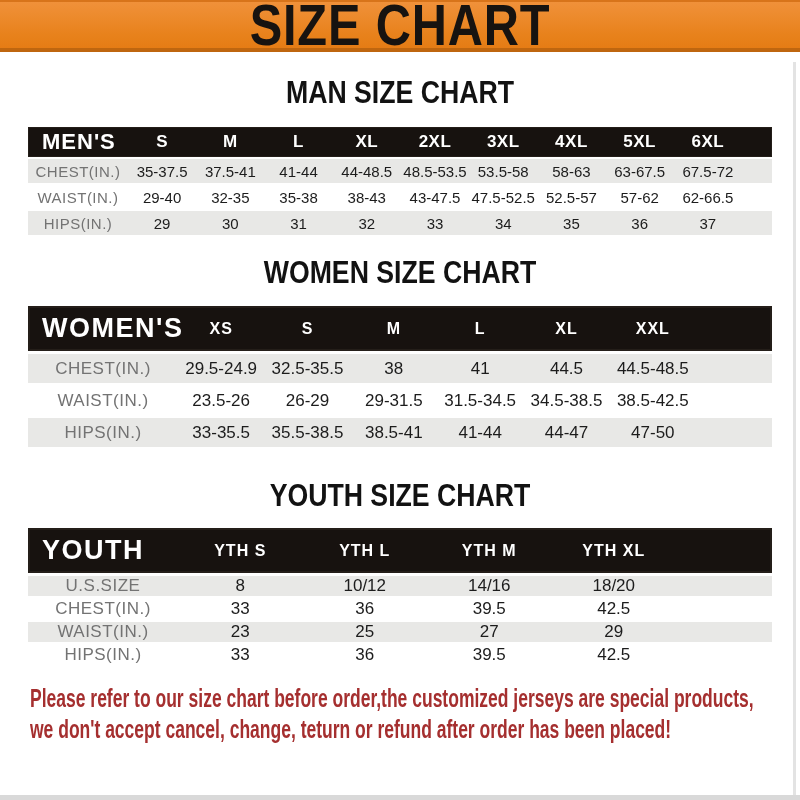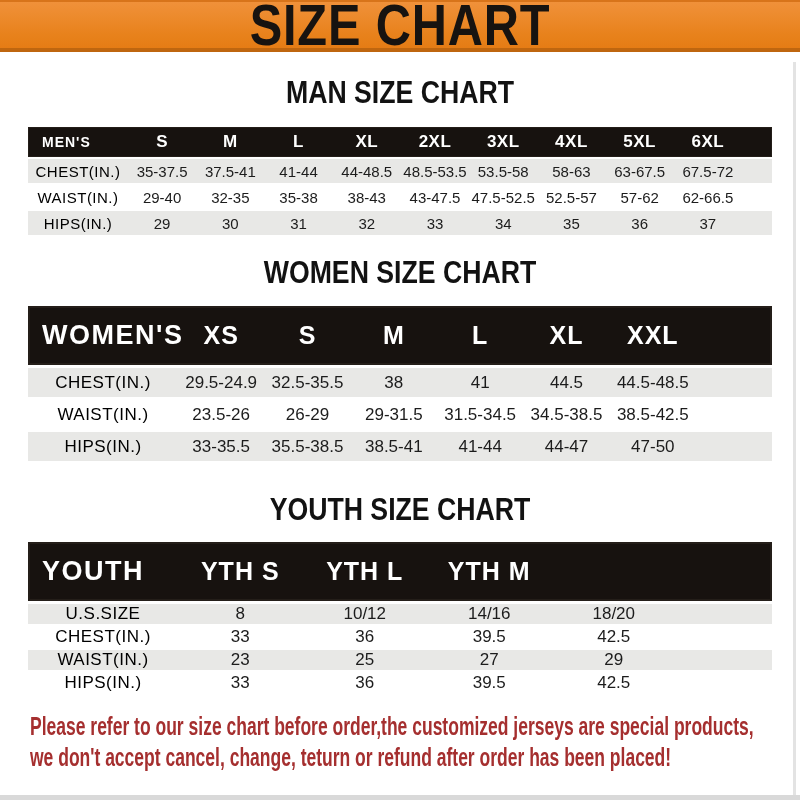--- a/index.html
+++ b/index.html
@@ -40,42 +40,42 @@
   .heading-man   { margin: 23px 0 16px; }
   .heading-women { margin: 20px 0 15px; }
   .heading-youth { margin: 31px 0 14px; }
 
   
   .size-table { margin: 0 28px; }
   .thead {
     background: #17120f;
     color: #ffffff;
     display: grid; align-items: center;
-    height: 59px;
+    height: 45px;
     box-shadow: inset 0 0 0 2px #241e19;
   }
   .size-table.compact .thead { height: 30px; box-shadow: inset 0 0 0 1px #241e19; }
   .trow {
     display: grid; align-items: center;
     height: 29px; margin-top: 3px;
   }
   .size-table.compact .trow { height: 24px; margin-top: 2px; }
   .size-table.youth   .trow { height: 20px; }
   .trow.gray  { background: #e8e8e6; }
   .trow.white { background: #ffffff; }
 
   .cell { text-align: center; white-space: nowrap; }
   .hlabel {
     text-align: left; padding-left: 14px;
     font-weight: 800; font-size: 27px; letter-spacing: 1.5px;
   }
-  .compact .hlabel { font-size: 14px; letter-spacing: 1px; }
-  .hcol { font-weight: 700; font-size: 25px; letter-spacing: 1px; }
+  .compact .hlabel { font-size: 22px; letter-spacing: 1px; }
+  .hcol { font-weight: 700; font-size: 16px; letter-spacing: 1px; }
   .compact .hcol { font-size: 17px; letter-spacing: 0.5px; }
-  .rlabel { font-size: 17px; color: #000000; letter-spacing: 0.5px; }
+  .rlabel { font-size: 17px; color: #737373; letter-spacing: 0.5px; }
   .compact .rlabel { font-size: 15px; }
   .val { font-size: 17px; color: #1c1c1c; }
   .compact .val { font-size: 15px; }
 
   
   .notice { margin: 18px 0 16px 30px; color: #a52f2f; }
   .notice-line {
     font-size: 25px; line-height: 31px; font-weight: 600;
     transform: scaleX(0.70);
     transform-origin: left center;
@@ -196,20 +196,21 @@
     </div>
 
   <h2 class="section-heading heading-youth">YOUTH SIZE CHART</h2>
 
   <div class="size-table youth">
       <div class="thead" style="grid-template-columns: 150px repeat(4, 1fr); padding-right: 96px;">
         <div class="cell hlabel">YOUTH</div>
         <div class="cell hcol">YTH S</div>
         <div class="cell hcol">YTH L</div>
         <div class="cell hcol">YTH M</div>
+        <div class="cell hcol">YTH XL</div>
       </div>
       <div class="trow gray" style="grid-template-columns: 150px repeat(4, 1fr); padding-right: 96px;">
         <div class="cell rlabel">U.S.SIZE</div>
         <div class="cell val">8</div>
         <div class="cell val">10/12</div>
         <div class="cell val">14/16</div>
         <div class="cell val">18/20</div>
       </div>
       <div class="trow white" style="grid-template-columns: 150px repeat(4, 1fr); padding-right: 96px;">
         <div class="cell rlabel">CHEST(IN.)</div>

